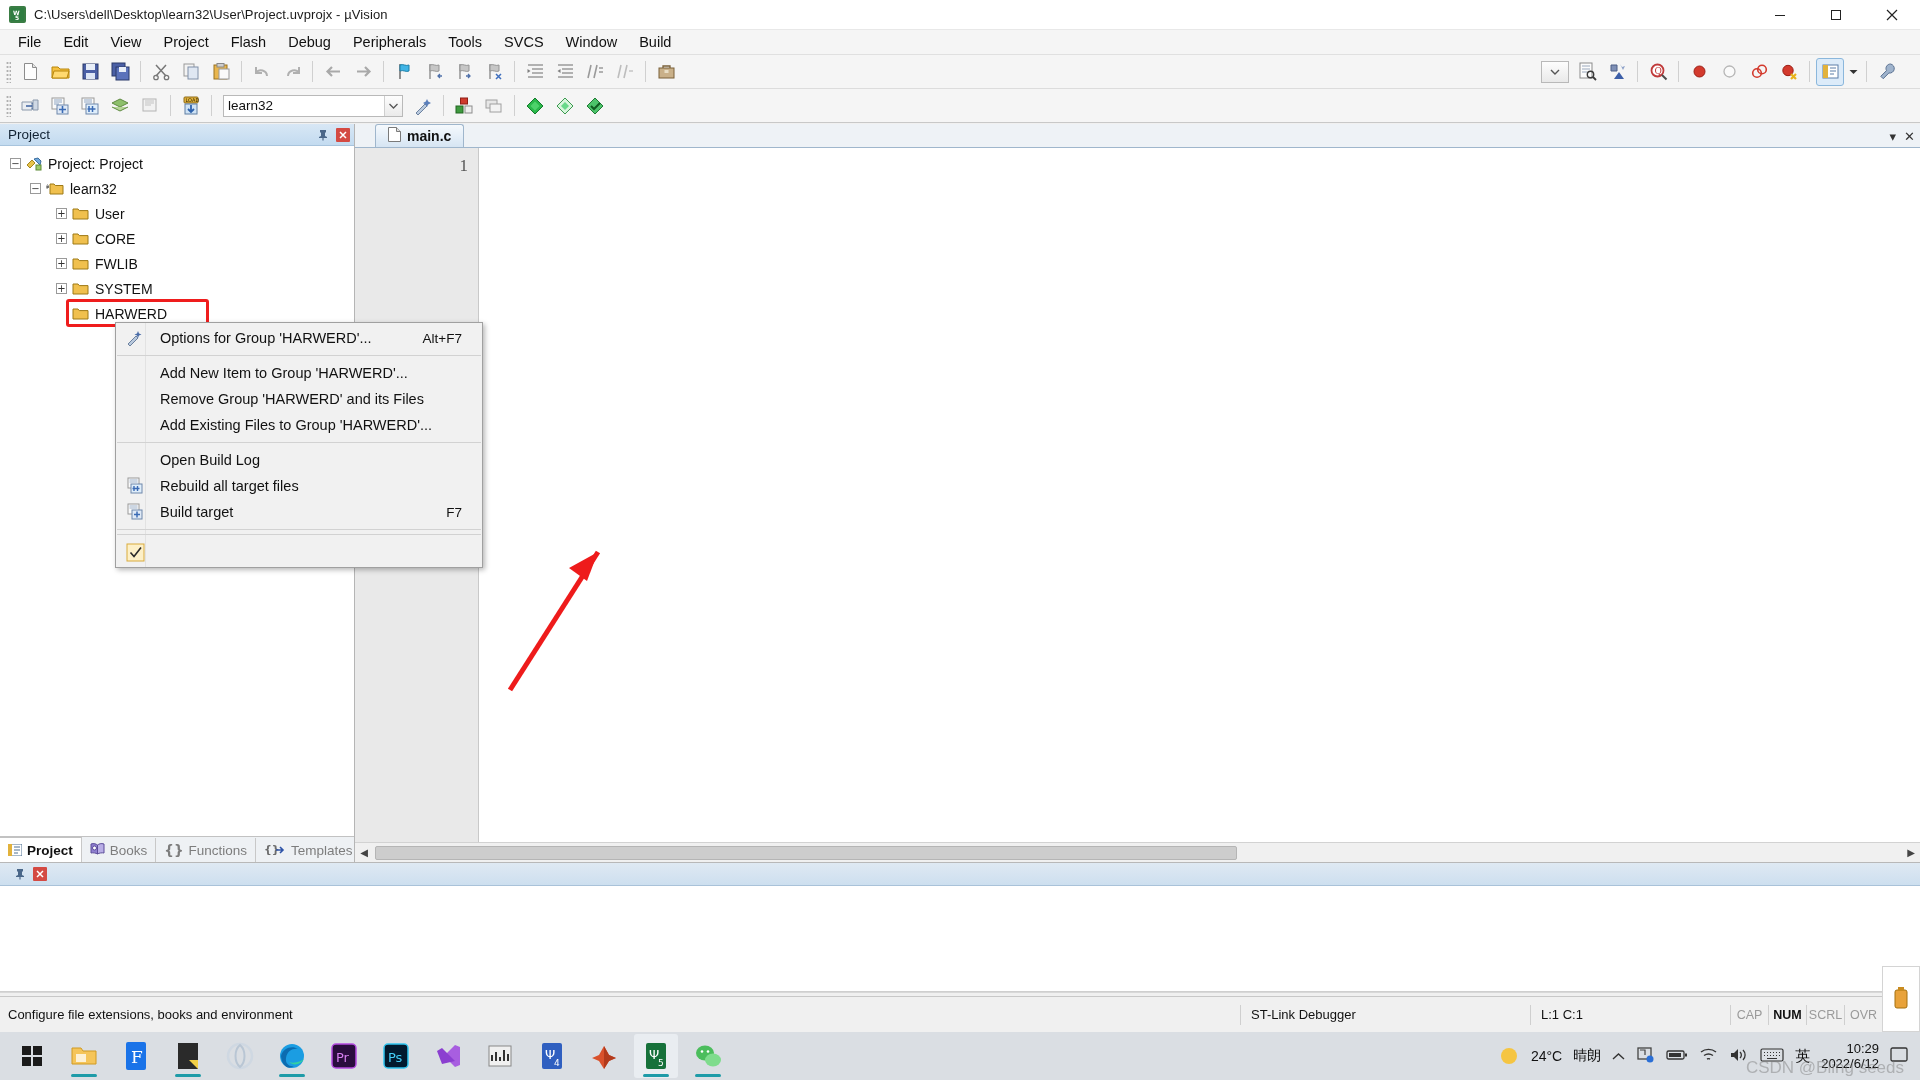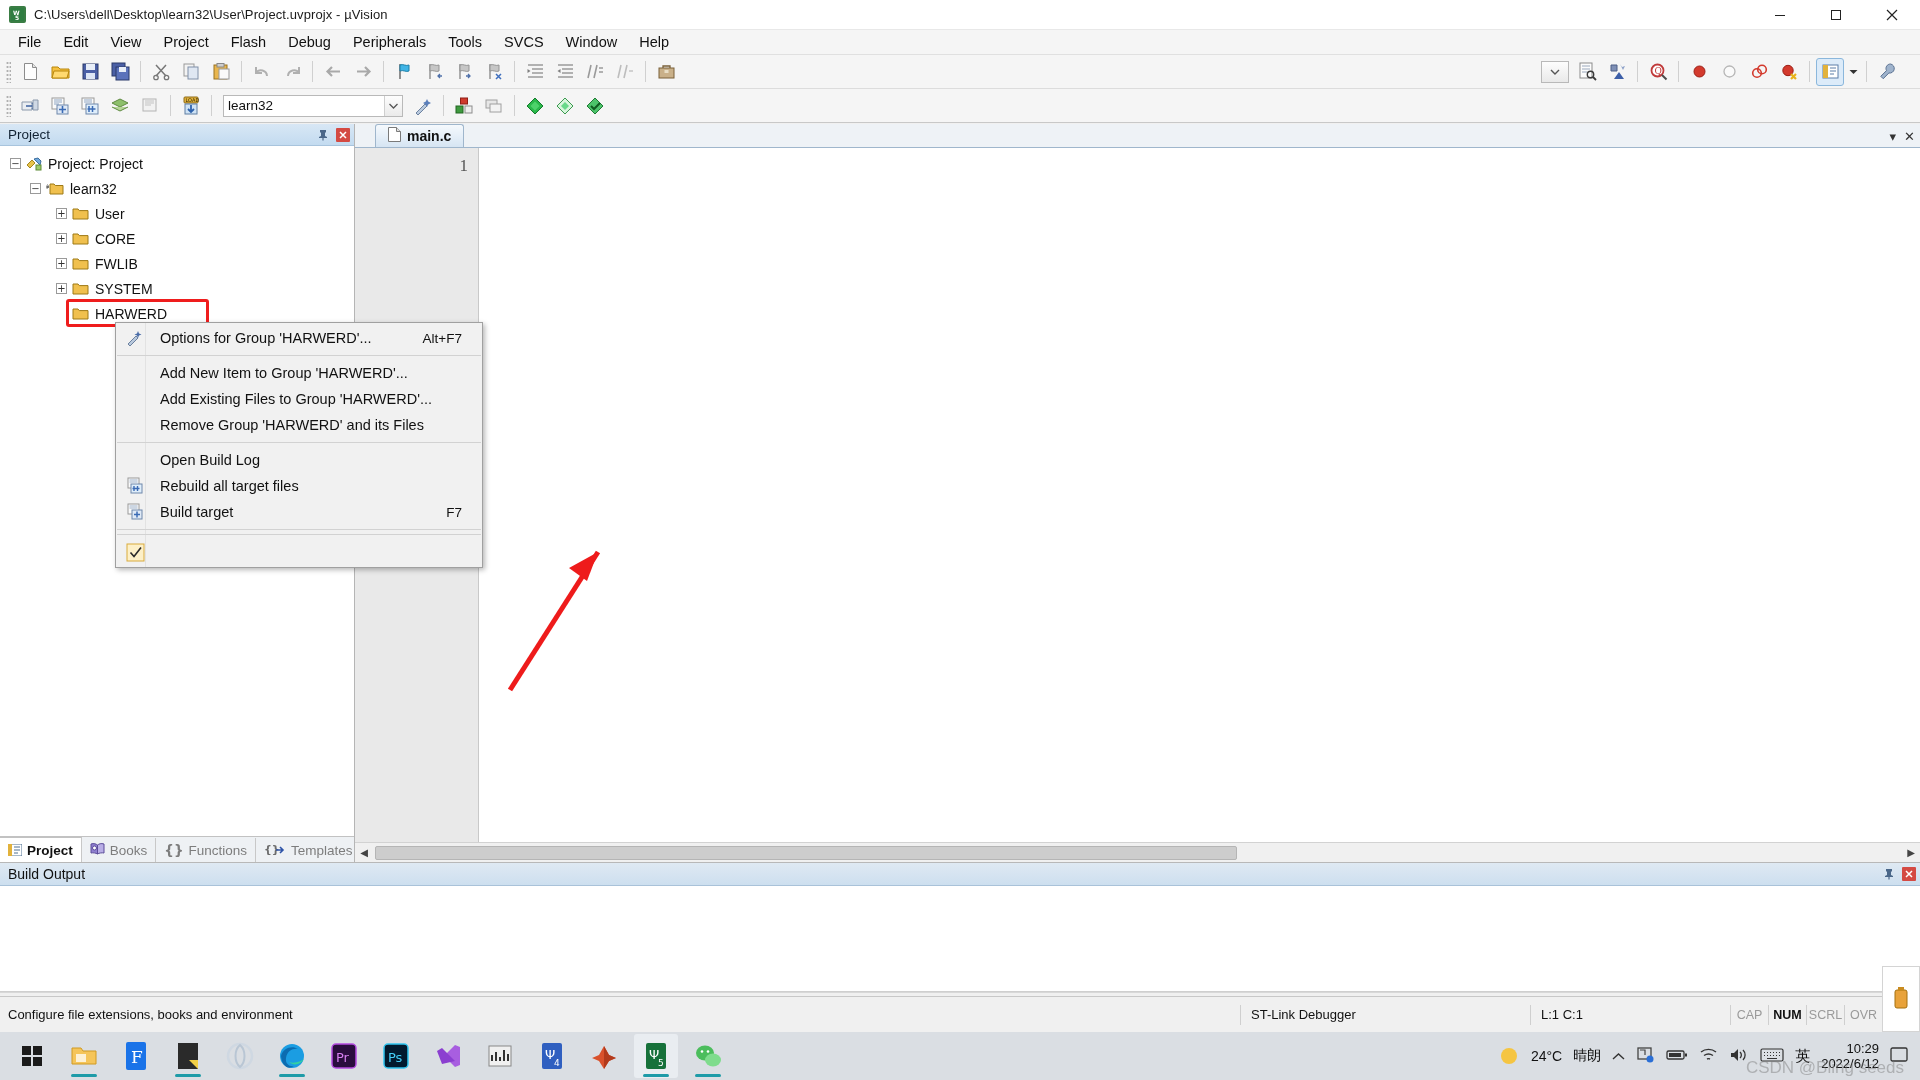--- a/index.html
+++ b/index.html
@@ -327,21 +327,21 @@
   <div class="menu-item">File</div>
   <div class="menu-item">Edit</div>
   <div class="menu-item">View</div>
   <div class="menu-item">Project</div>
   <div class="menu-item">Flash</div>
   <div class="menu-item">Debug</div>
   <div class="menu-item">Peripherals</div>
   <div class="menu-item">Tools</div>
   <div class="menu-item">SVCS</div>
   <div class="menu-item">Window</div>
-  <div class="menu-item">Help</div>
+  <div class="menu-item">Build</div>
 </div>
 
 <div class="toolbar" id="toolbar1">
   <div class="grip"></div>
 
   <div class="tbtn">
     <svg width="19" height="19" viewBox="0 0 19 19">
         <path d="M3.5 1.5h8l4 4v12h-12z" fill="#fdfdfd" stroke="#8c8c8c"></path>
         <path d="M11.5 1.5v4h4" fill="#e4e4e4" stroke="#8c8c8c"></path>
       </svg>
@@ -820,21 +820,20 @@
       <span class="sb-arrow">◀</span>
       <div id="ed-thumb"></div>
       <div style="flex:1"></div>
       <span class="sb-arrow">▶</span>
     </div>
   </div>
 </div>
 
 <div id="bo-wrap">
   <div id="bo-header">
-    <span class="t">Build Output</span>
     <span class="hdr-btn">
       <svg width="12" height="12" viewBox="0 0 12 12">
           <path d="M4 1h5v2l-1 1v3l2 1v1H2V8l2-1V4L3 3V1z" fill="#4a6789"></path>
           <path d="M6 9v2.5" stroke="#4a6789" stroke-width="1.2"></path>
         </svg>
     </span>
     <span class="hdr-btn">
       <svg width="14" height="14" viewBox="0 0 14 14">
           <rect x="0" y="0" width="14" height="14" fill="#d44a43" rx="1"></rect>
           <path d="M4 4l6 6M10 4l-6 6" stroke="#fff" stroke-width="1.5"></path>
@@ -880,24 +879,24 @@
     <span>Options for Group 'HARWERD'...</span>
     <span class="sc">Alt+F7</span>
   </div>
 
   <div class="cisep"></div>
 
   <div class="ci">
     <span>Add New  Item to Group 'HARWERD'...</span>
   </div>
   <div class="ci">
+    <span>Remove Group 'HARWERD' and its Files</span>
+  </div>
+  <div class="ci">
     <span>Add Existing Files to Group 'HARWERD'...</span>
-  </div>
-  <div class="ci">
-    <span>Remove Group 'HARWERD' and its Files</span>
   </div>
 
   <div class="cisep"></div>
 
   <div class="ci">
     <span>Open Build Log</span>
   </div>
   <div class="ci">
     <span class="ciico">
       <svg width="18" height="18" viewBox="0 0 18 18">

